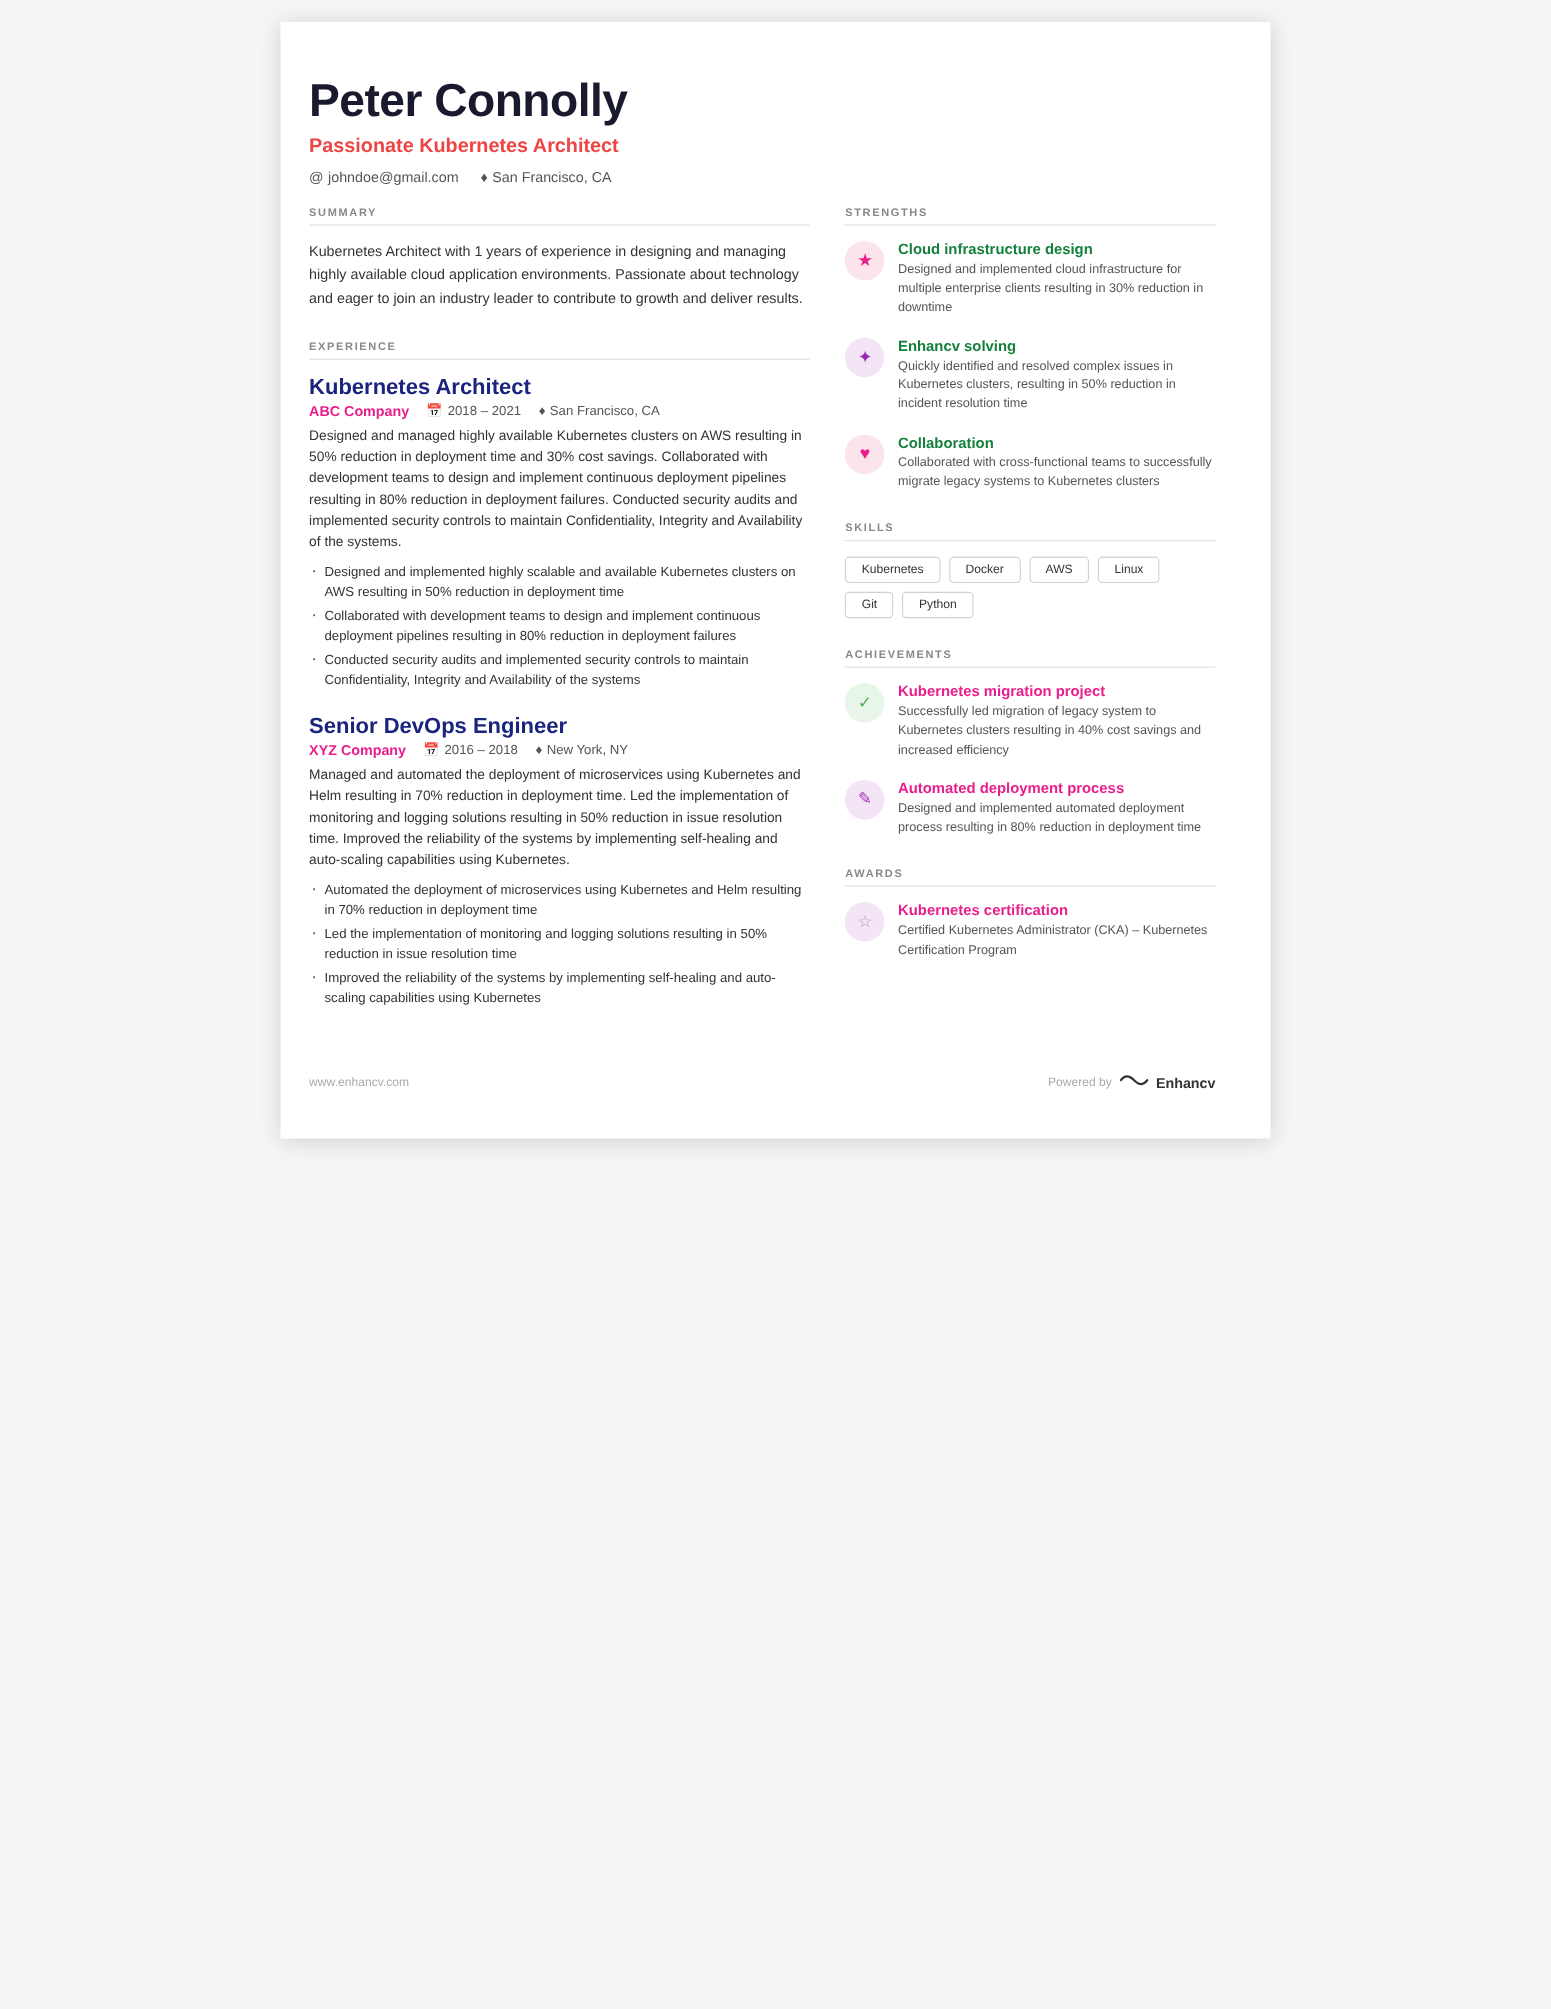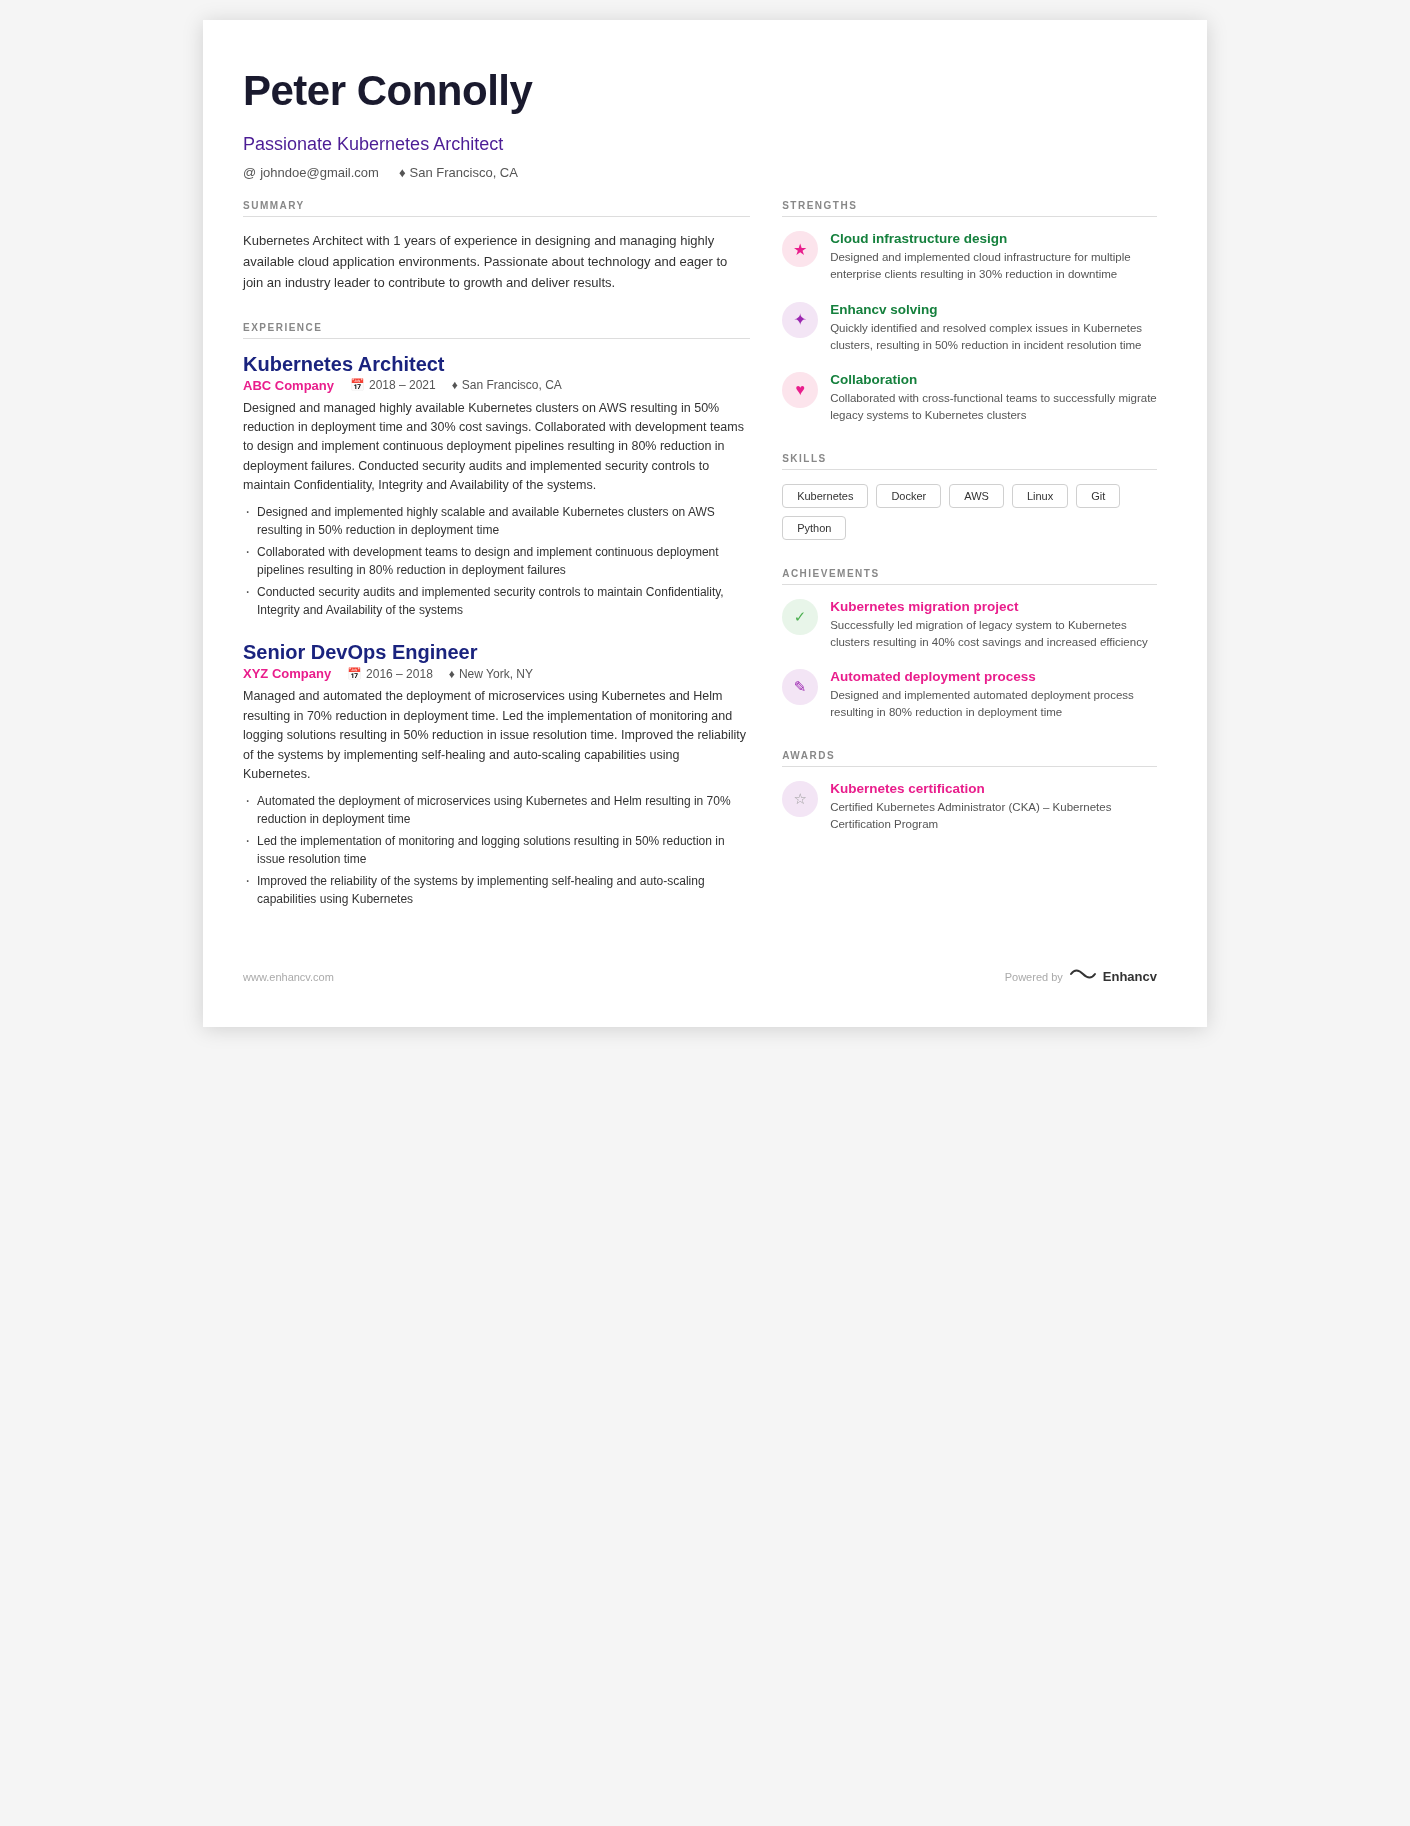--- a/index.html
+++ b/index.html
@@ -6,41 +6,41 @@
     body {
       font-family: 'Georgia', serif;
       background: #f5f5f5;
       display: flex;
       justify-content: center;
       align-items: flex-start;
       min-height: 100vh;
       padding: 20px;
     }
     .resume-page {
-      width: 1004px;
+      width: 900px;
       background: #ffffff;
       box-shadow: 0 2px 20px rgba(0,0,0,0.15);
-      padding: 48px 50px 40px 40px;
+      padding: 48px 50px 40px 26px;
       position: relative;
     }
     
     .header { margin-bottom: 20px; }
     .header-name {
       font-size: 42px;
       font-weight: 800;
       color: #1a1a2e;
       font-family: 'Arial Black', sans-serif;
       line-height: 1.1;
       letter-spacing: -0.5px;
     }
     .header-title {
       font-size: 18px;
-      color: #4c1d95;
-      font-weight: 400;
-      margin-top: 20px;
+      color: #ef4444;
+      font-weight: 700;
+      margin-top: 8px;
       margin-bottom: 10px;
       font-family: Arial, sans-serif;
     }
     .header-contact {
       display: flex;
       gap: 20px;
       font-size: 13px;
       color: #555;
       font-family: Arial, sans-serif;
     }

